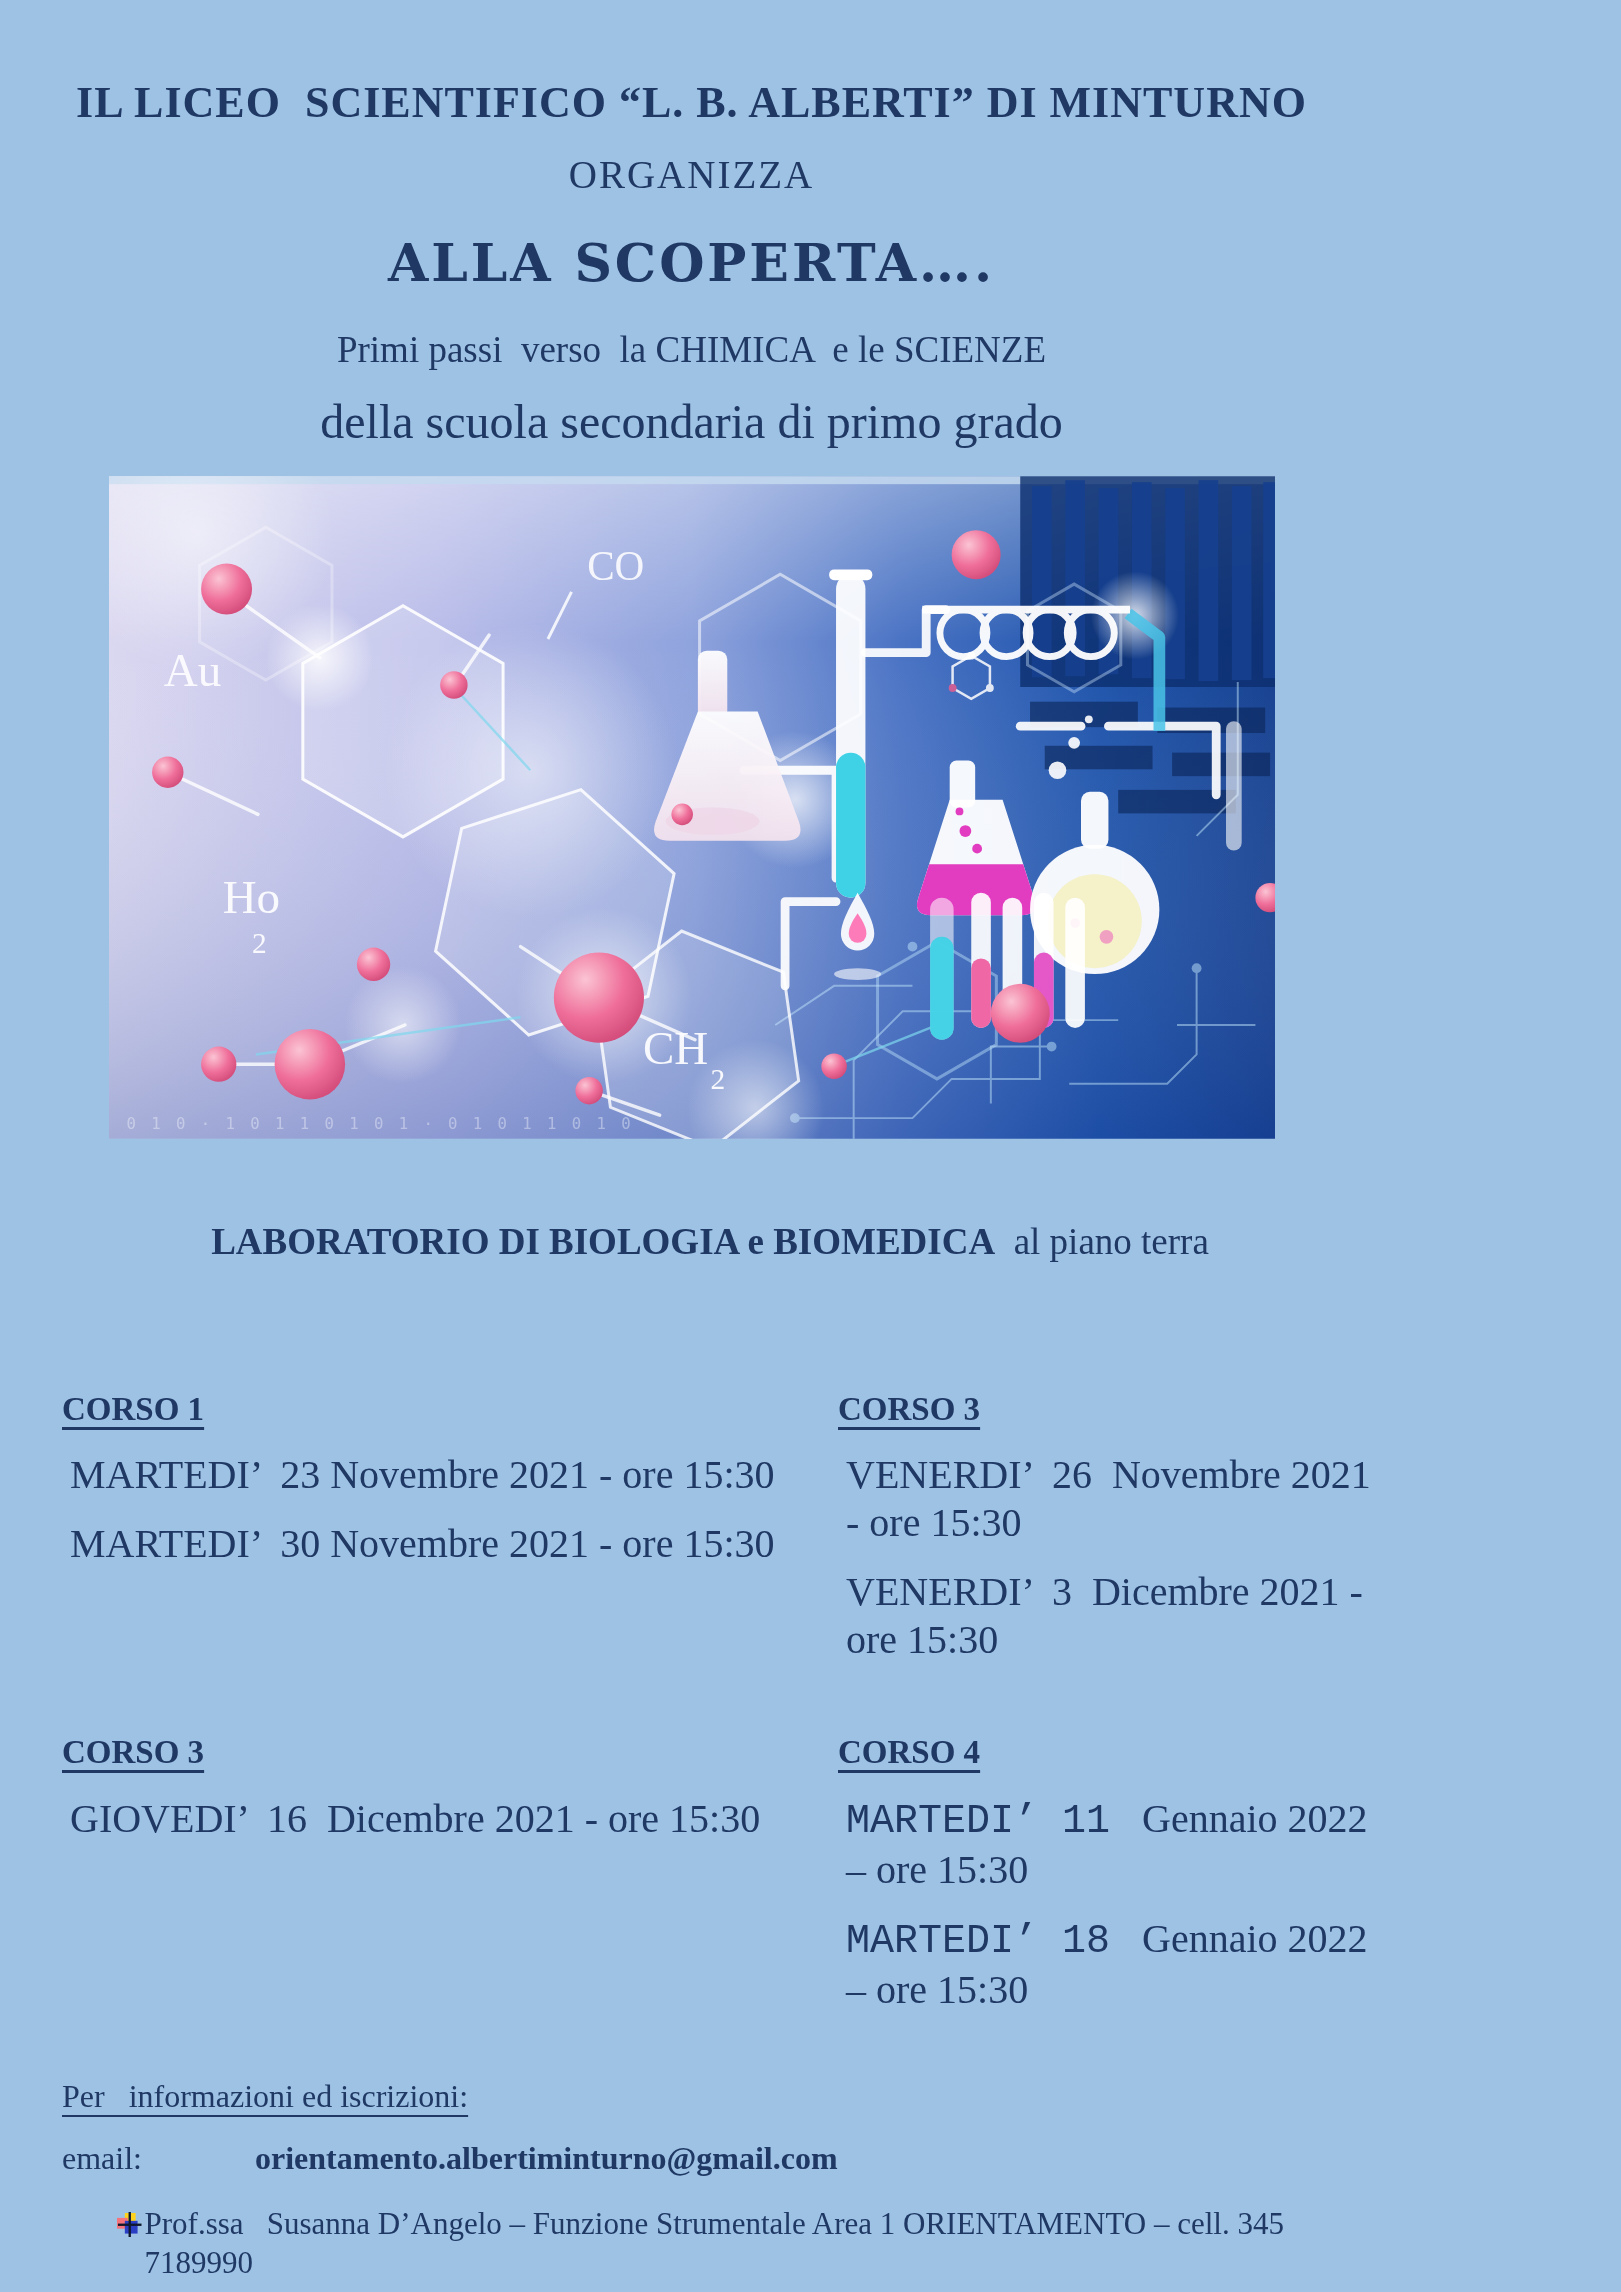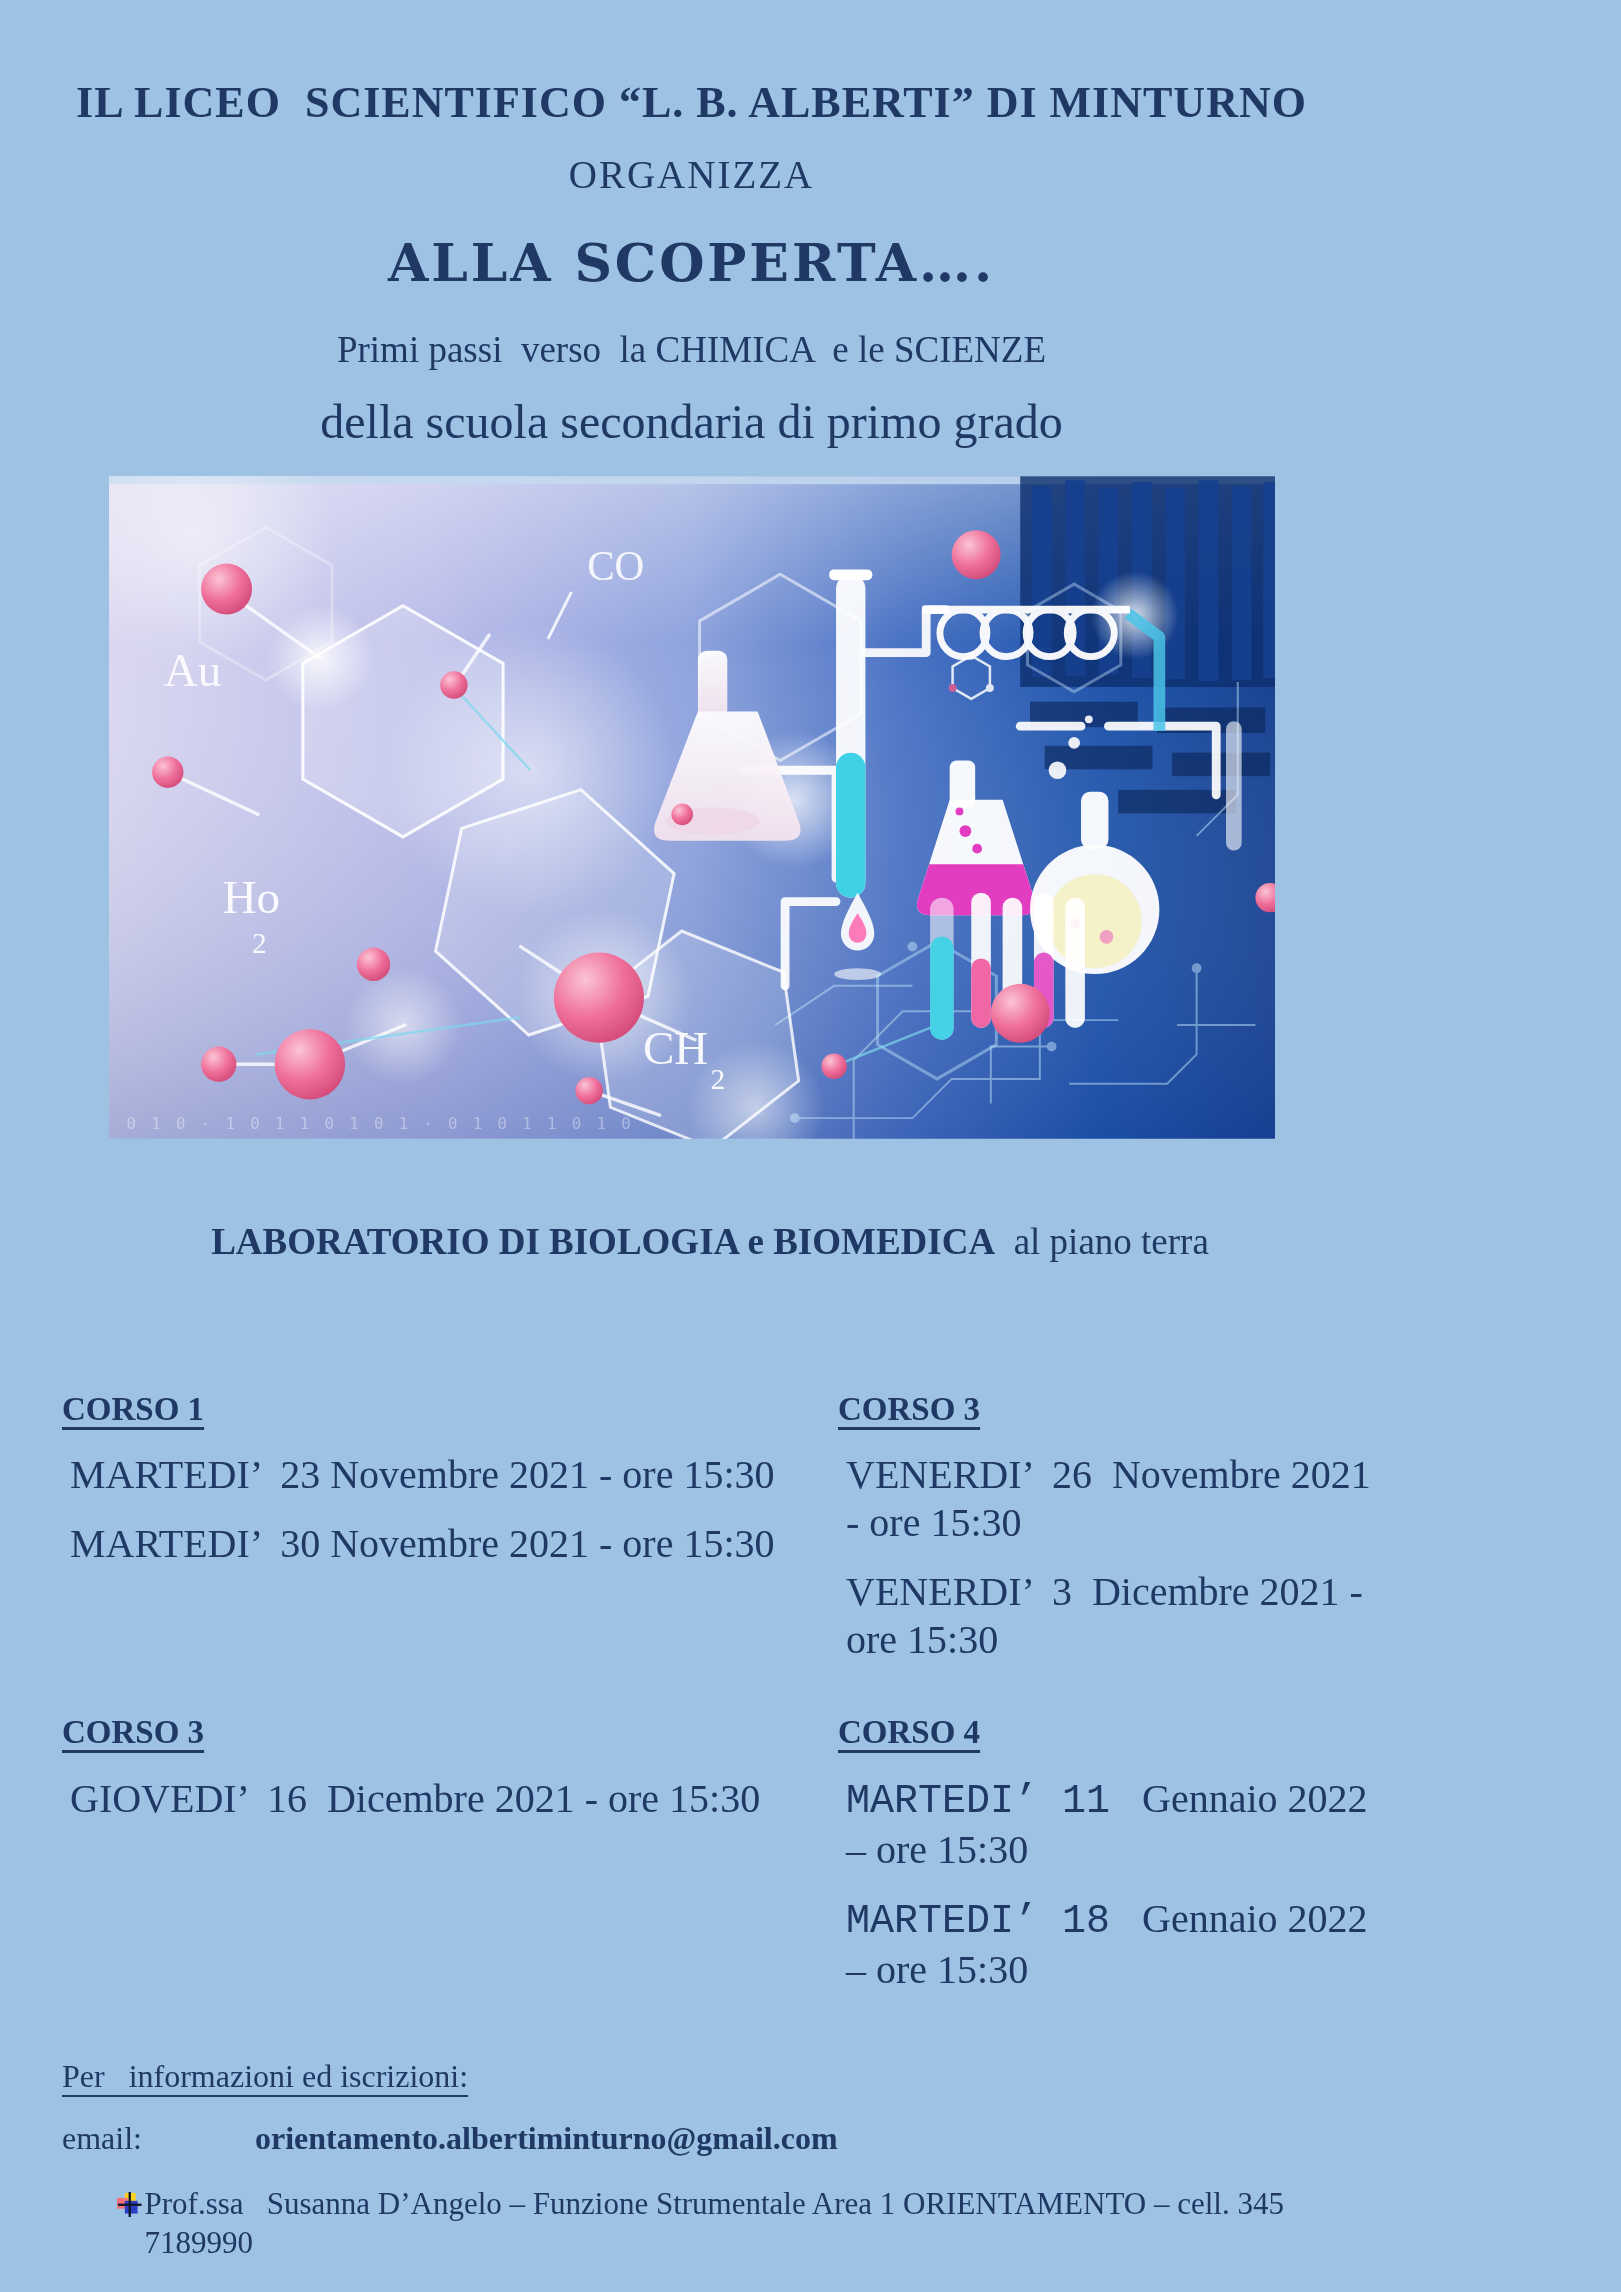--- a/index.html
+++ b/index.html
@@ -24,21 +24,21 @@
 
   .illustration{display:block;margin:27.4px auto 0;}
 
   .invite{margin-top:39px;font-size:37px;line-height:1.15;}
   .invite + .invite{margin-top:23.5px;}
 
   .courses{
     margin:84px 0 0 62px;
     display:grid;
     grid-template-columns:776px auto;
-    row-gap:49px;
+    row-gap:69px;
   }
   .course-heading{font-size:33px;font-weight:bold;line-height:1.2;}
   .course-heading span{
     text-decoration:underline;
     text-decoration-thickness:2.9px;
     text-underline-offset:6.9px;
     padding-right:13.7px;
   }
   .course-row{margin-top:21.6px;font-size:40px;line-height:1.2;margin-left:8px;}
   .course-row .day{display:inline-block;width:296px;font-family:Liberation Mono, monospace;}

